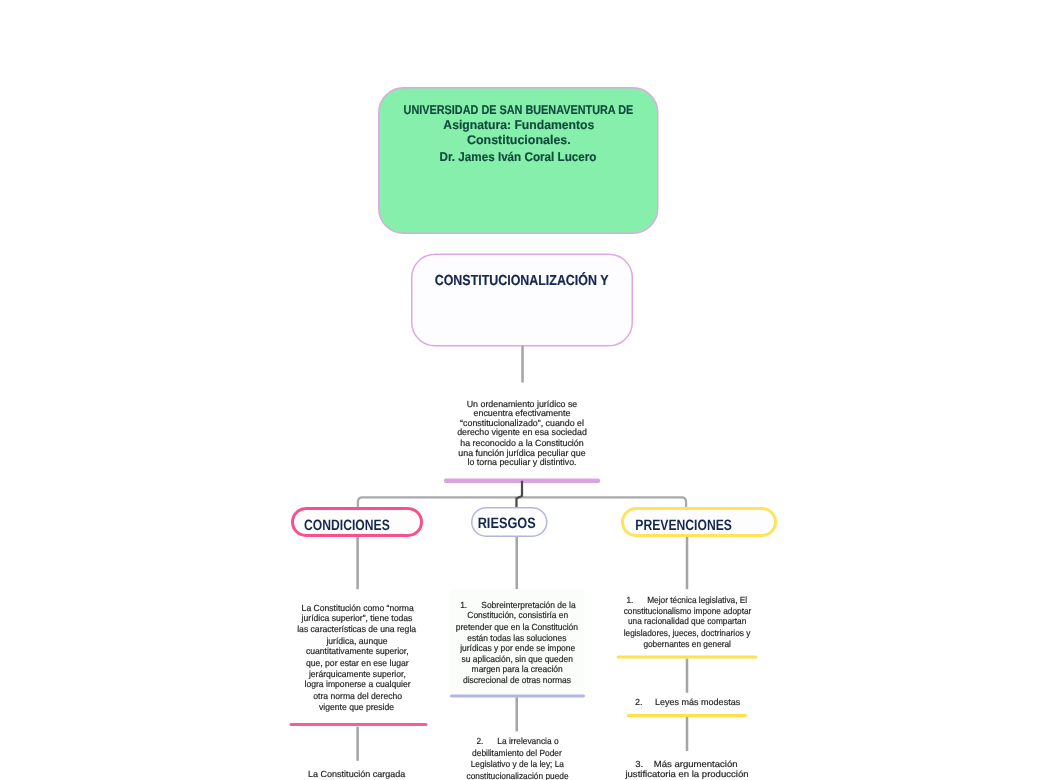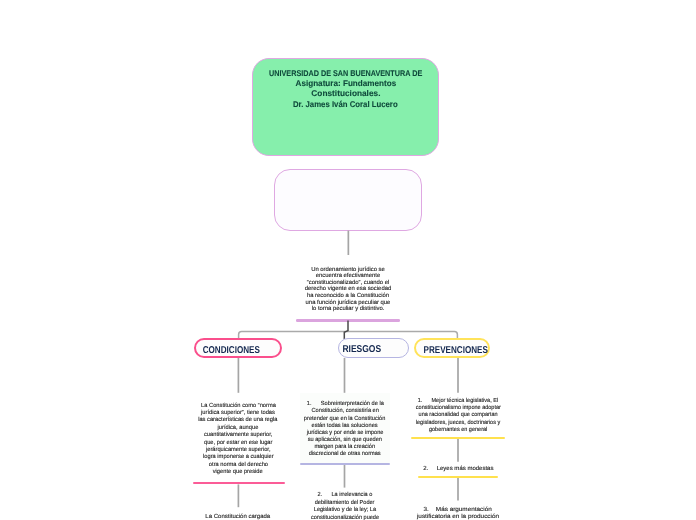--- a/index.html
+++ b/index.html
@@ -51,20 +51,21 @@
 
 <div class="abs" id="hdr">
   <div><span class="sq" style="transform:scaleX(.864)">UNIVERSIDAD DE SAN BUENAVENTURA DE</span></div>
   <div><span class="sq" style="transform:scaleX(.97)">Asignatura: Fundamentos</span></div>
   <div><span class="sq" style="transform:scaleX(.99)">Constitucionales.</span></div>
   <div><span class="sq" style="transform:scaleX(.929)">Dr. James Iván Coral Lucero</span></div>
   <div class="gap"></div>
 </div>
 
 <div class="abs" id="title">
+  <div><span class="sq" style="transform:scaleX(.855)">CONSTITUCIONALIZACIÓN Y</span></div>
 </div>
 
 <div class="ptxt" id="intro" style="left:298px;top:266.7px;width:100px;line-height:6.6px;">
   <div><span class="sq">Un ordenamiento jurídico se</span></div>
   <div><span class="sq">encuentra efectivamente</span></div>
   <div><span class="sq">“constitucionalizado”, cuando el</span></div>
   <div><span class="sq">derecho vigente en esa sociedad</span></div>
   <div><span class="sq">ha reconocido a la Constitución</span></div>
   <div><span class="sq">una función jurídica peculiar que</span></div>
   <div><span class="sq">lo torna peculiar y distintivo.</span></div>
@@ -84,24 +85,24 @@
   <line x1="344.5" y1="358.0" x2="344.5" y2="392.8" stroke="#a5a5a5" stroke-width="1.7"></line>
   <line x1="344.5" y1="464.6" x2="344.5" y2="487.6" stroke="#a5a5a5" stroke-width="1.7"></line>
   <line x1="458.0" y1="358.0" x2="458.0" y2="392.8" stroke="#a5a5a5" stroke-width="1.7"></line>
   <line x1="458.0" y1="439.0" x2="458.0" y2="461.8" stroke="#a5a5a5" stroke-width="1.7"></line>
   <line x1="458.0" y1="477.8" x2="458.0" y2="500.6" stroke="#a5a5a5" stroke-width="1.7"></line>
 </svg>
 
 <div class="pill" style="left:194px;width:88px;border:2px solid #fa4f8c;">
   <span class="sq">CONDICIONES</span>
 </div>
-<div class="pill" style="left:314px;width:71px;border:1.5px solid #b5b5e2;margin-left:24px;">
+<div class="pill" style="left:314px;width:51px;border:1.5px solid #b5b5e2;">
   <span class="sq" style="transform:scaleX(.85)">RIESGOS</span>
 </div>
-<div class="pill" style="left:414px;width:76px;border:2px solid #ffe35a;">
+<div class="pill" style="left:414px;width:104px;border:2px solid #ffe35a;">
   <span class="sq">PREVENCIONES</span>
 </div>
 
 <div class="ptxt" id="c1" style="left:188px;top:402.5px;width:100px;line-height:7.41px;">
   <div><span class="sq">La Constitución como “norma</span></div>
   <div><span class="sq">jurídica superior”, tiene todas</span></div>
   <div><span class="sq">las características de una regla</span></div>
   <div><span class="sq">jurídica, aunque</span></div>
   <div><span class="sq">cuantitativamente superior,</span></div>
   <div><span class="sq">que, por estar en ese lugar</span></div>

